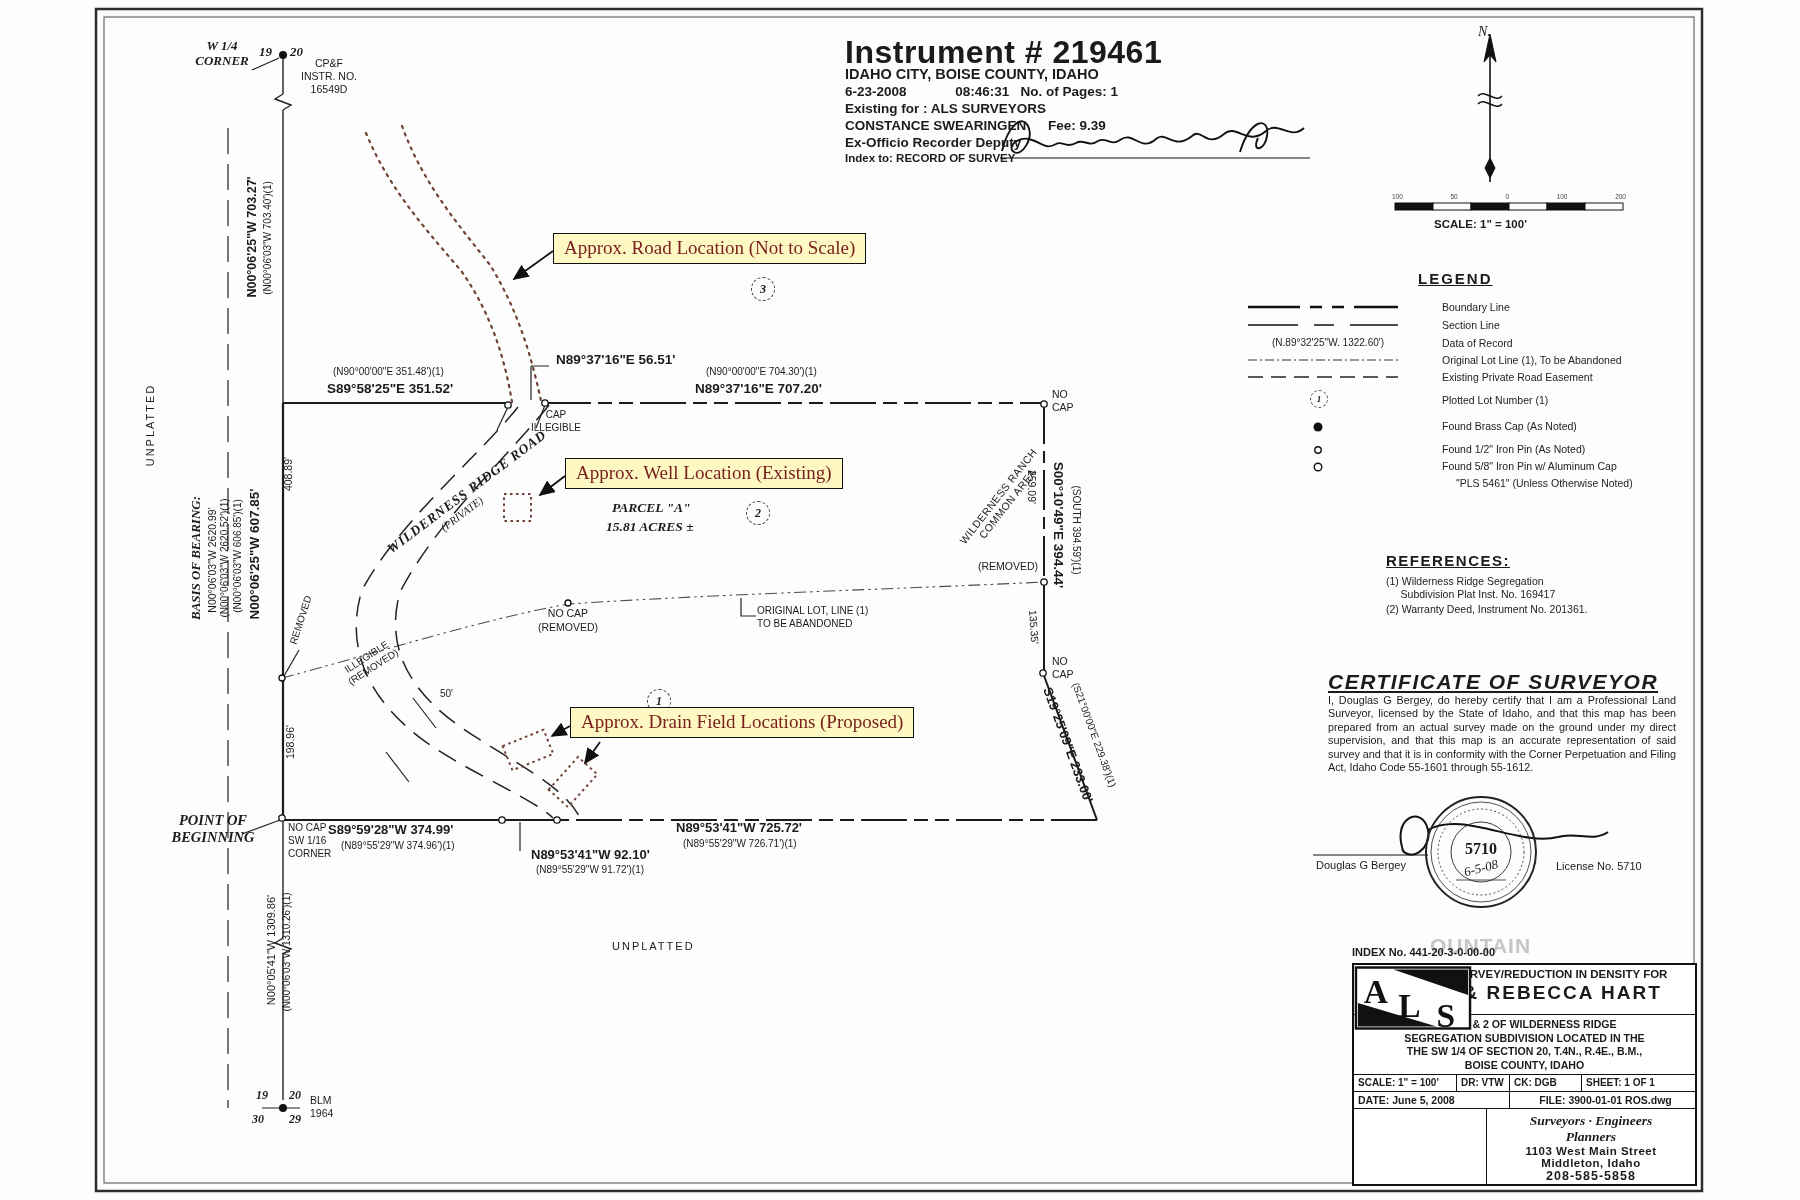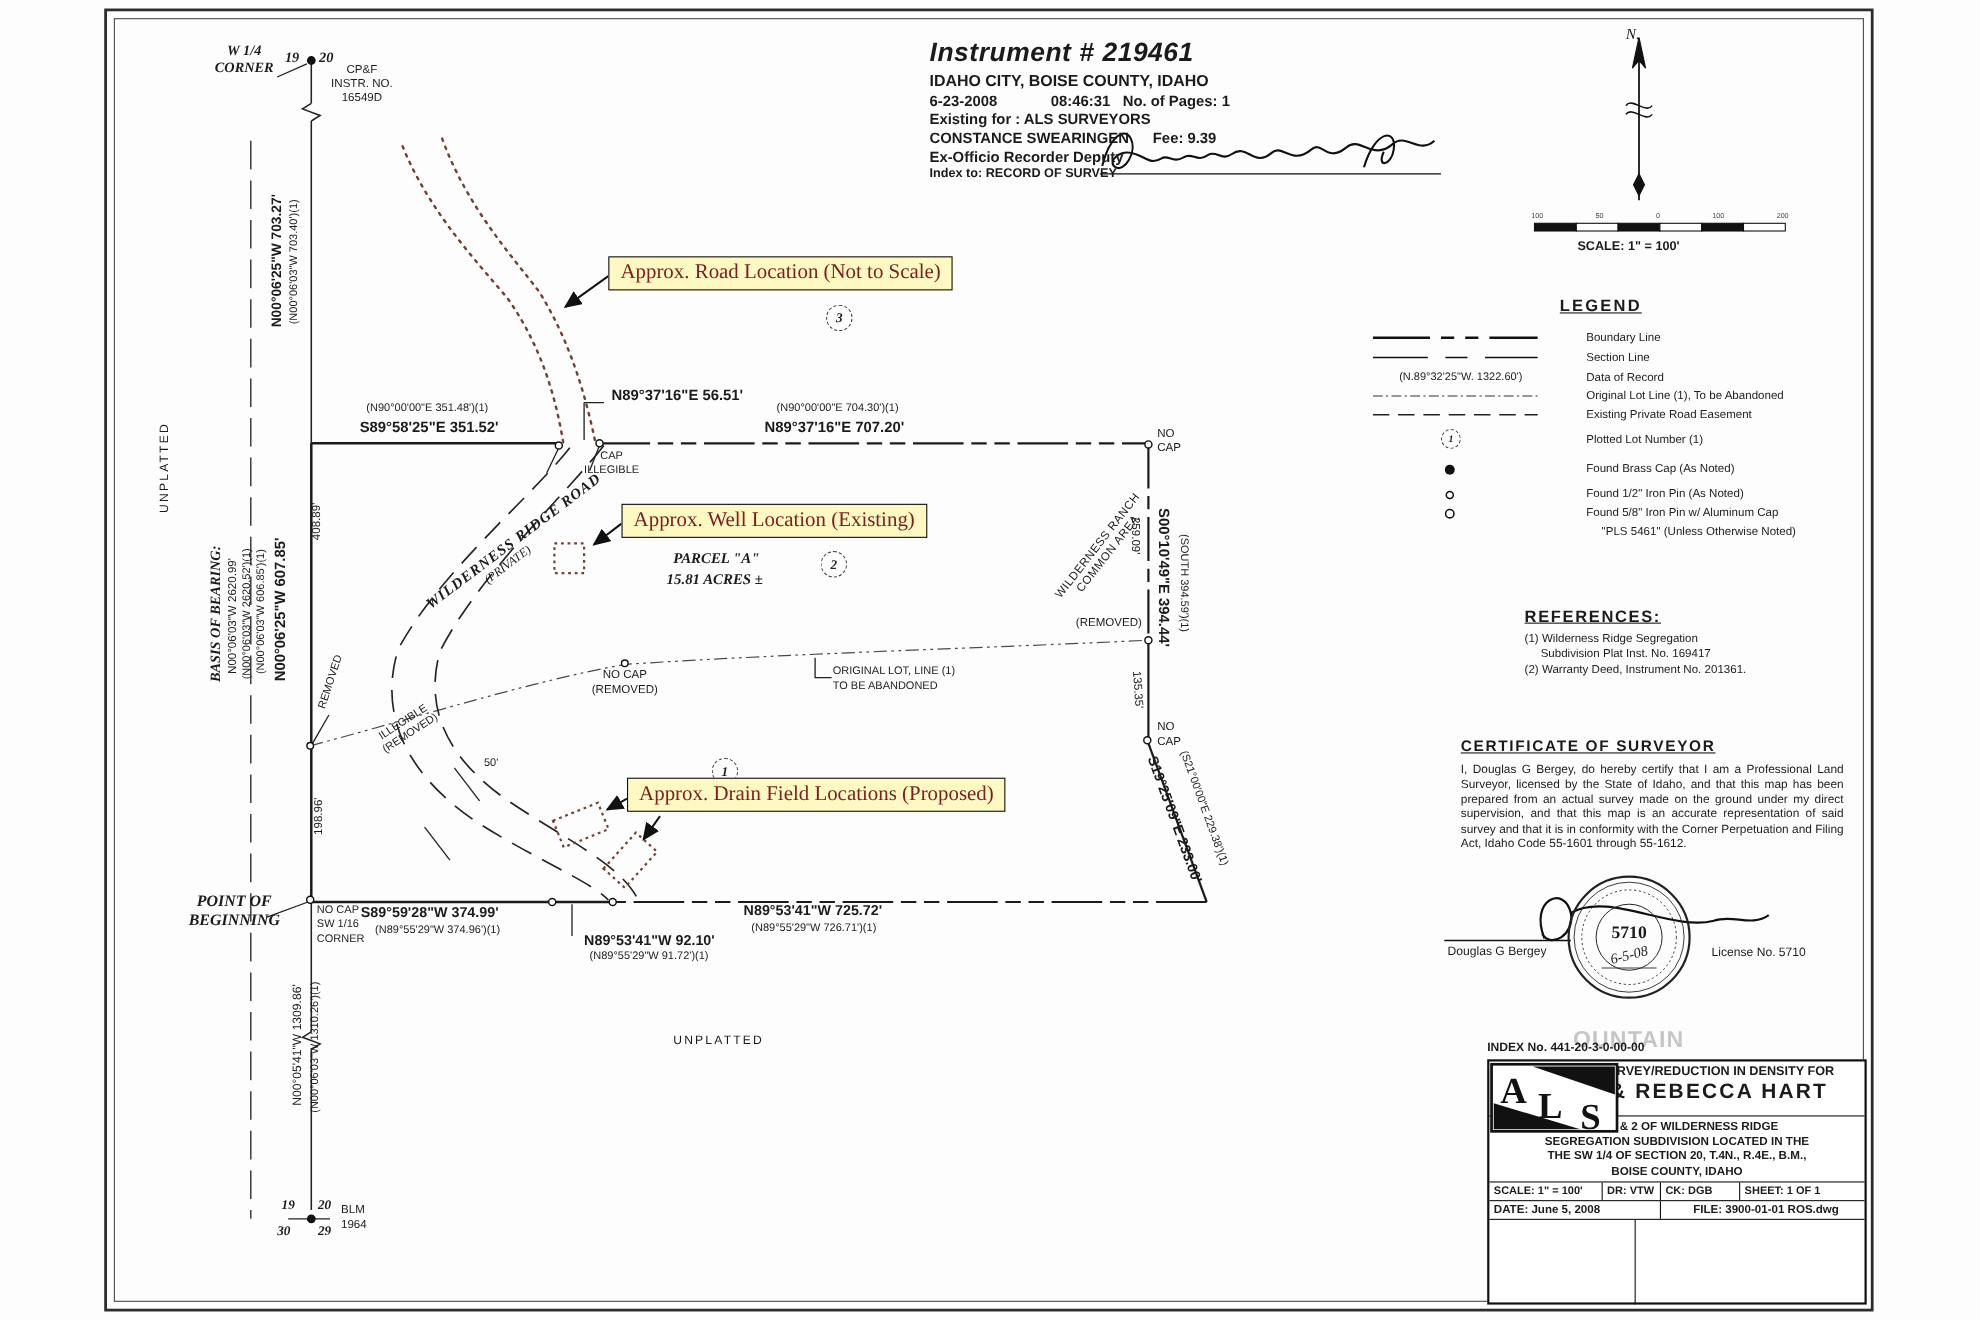--- a/index.html
+++ b/index.html
@@ -150,21 +150,21 @@
     <g fill="none" stroke="#222">
       <circle cx="1481" cy="852" r="55" stroke-width="2"></circle>
       <circle cx="1481" cy="852" r="50" stroke-width="0.8"></circle>
       <circle cx="1481" cy="852" r="43" stroke-width="0.8" stroke-dasharray="2,2.4"></circle>
       <circle cx="1481" cy="852" r="30" stroke-width="0.9"></circle>
       <path d="M1456,880 L1506,880" stroke-width="0.8"></path>
     </g>
   </svg>
 
   <div>
-    <div class="lbl b" style="left:845px;top:34px;font-size:24px;letter-spacing:.5px;font-style:italic;">Instrument #  219461</div>
+    <div class="lbl b" style="left:845px;top:34px;font-size:32px;letter-spacing:.5px;">Instrument #  219461</div>
     <div class="lbl b" style="left:845px;top:66px;font-size:14.5px;">IDAHO CITY, BOISE COUNTY, IDAHO</div>
     <div class="lbl b" style="left:845px;top:84px;font-size:13.5px;white-space:pre;">6-23-2008             08:46:31   No. of Pages: 1</div>
     <div class="lbl b" style="left:845px;top:101px;font-size:13.5px;">Existing for : ALS SURVEYORS</div>
     <div class="lbl b" style="left:845px;top:118px;font-size:13.5px;">CONSTANCE SWEARINGEN</div>
     <div class="lbl b" style="left:1048px;top:118px;font-size:13.5px;">Fee: 9.39</div>
     <div class="lbl b" style="left:845px;top:135px;font-size:13.5px;">Ex-Officio Recorder  Deputy</div>
     <div class="lbl b" style="left:845px;top:152px;font-size:11.5px;">Index to: RECORD OF SURVEY</div>
   </div>
 
   <div class="lbl ser it" style="left:1478px;top:24px;font-size:14px;">N.</div>
@@ -226,21 +226,21 @@
   </div>
 
   <div>
     <div class="lbl b" style="left:1386px;top:552px;font-size:15px;letter-spacing:1.5px;text-decoration:underline;">REFERENCES:</div>
     <div class="lbl" style="left:1386px;top:575px;font-size:10.5px;line-height:1.25;">(1) Wilderness Ridge Segregation
 &nbsp;&nbsp;&nbsp;&nbsp;&nbsp;Subdivision Plat Inst. No. 169417</div>
     <div class="lbl" style="left:1386px;top:603px;font-size:10.5px;">(2) Warranty Deed, Instrument No. 201361.</div>
   </div>
 
   <div>
-    <div class="lbl b" style="left:1328px;top:670px;font-size:14px;letter-spacing:1.5px;text-decoration:underline;">CERTIFICATE  OF  SURVEYOR</div>
+    <div class="lbl b" style="left:1328px;top:670px;font-size:21px;letter-spacing:1.5px;text-decoration:underline;font-style:italic;">CERTIFICATE  OF  SURVEYOR</div>
     <div class="lbl" style="left:1328px;top:694px;width:348px;font-size:10.8px;line-height:1.24;text-align:justify;">I, Douglas G Bergey, do hereby certify that I am a Professional Land Surveyor, licensed by the State of Idaho, and that this map has been prepared from an actual survey made on the ground under my direct supervision, and that this map is an accurate representation of said survey and that it is in conformity with the Corner Perpetuation and Filing Act, Idaho Code 55-1601 through 55-1612.</div>
     <div class="lbl" style="left:1316px;top:859px;font-size:11px;">Douglas G Bergey</div>
     <div class="lbl" style="left:1556px;top:860px;font-size:11px;">License No. 5710</div>
     <div class="lbl ser b" style="left:1481px;top:849px;font-size:16px;transform:translate(-50%,-50%);z-index:4;">5710</div>
     <div class="lbl ser it" style="left:1481px;top:868px;font-size:13px;transform:translate(-50%,-50%) rotate(-14deg);z-index:4;">6-5-08</div>
   </div>
 
   <div class="lbl b" style="left:1430px;top:934px;font-size:21px;color:#c6c6c6;letter-spacing:1px;">OUNTAIN</div>
 
   <div class="lbl b" style="left:1352px;top:946px;font-size:11px;">INDEX No. 441-20-3-0-00-00</div>
@@ -269,20 +269,27 @@
     <div class="tbcell" style="display:flex;height:77px;">
       <div class="tbcell" style="width:133px;border-right:1.5px solid #111;display:flex;align-items:center;justify-content:center;">
         <svg width="118" height="66" viewBox="0 0 120 66">
           <rect x="2" y="2" width="116" height="62" fill="#fff" stroke="#111" stroke-width="2.5"></rect>
           <polygon points="40,4 116,4 116,30" fill="#111"></polygon>
           <polygon points="4,38 4,62 84,62" fill="#111"></polygon>
           <text x="10" y="38" font-family="Liberation Serif, serif" font-weight="bold" font-size="34" fill="#111">A</text>
           <text x="45" y="52" font-family="Liberation Serif, serif" font-weight="bold" font-size="34" fill="#111">L</text>
           <text x="84" y="62" font-family="Liberation Serif, serif" font-weight="bold" font-size="34" fill="#111">S</text>
         </svg>
+      </div>
+      <div class="tbcell" style="flex:1;text-align:center;padding-top:4px;">
+        <div class="ser it b" style="font-size:13.5px;">Surveyors · Engineers</div>
+        <div class="ser it b" style="font-size:13.5px;">Planners</div>
+        <div class="b" style="font-size:11.5px;letter-spacing:.5px;">1103 West Main Street</div>
+        <div class="b" style="font-size:11.5px;letter-spacing:.5px;">Middleton, Idaho</div>
+        <div class="b" style="font-size:12.5px;letter-spacing:1px;">208-585-5858</div>
       </div>
     </div>
   </div>
 
   <div class="callout" style="left:553px;top:233px;">Approx. Road Location (Not to Scale)</div>
   <div class="callout" style="left:565px;top:458px;">Approx. Well Location (Existing)</div>
   <div class="callout" style="left:570px;top:707px;">Approx. Drain Field Locations (Proposed)</div>
 
   <div class="lbl ser it b" style="left:186px;top:38px;width:72px;font-size:13px;text-align:center;">W 1/4
 CORNER</div>

